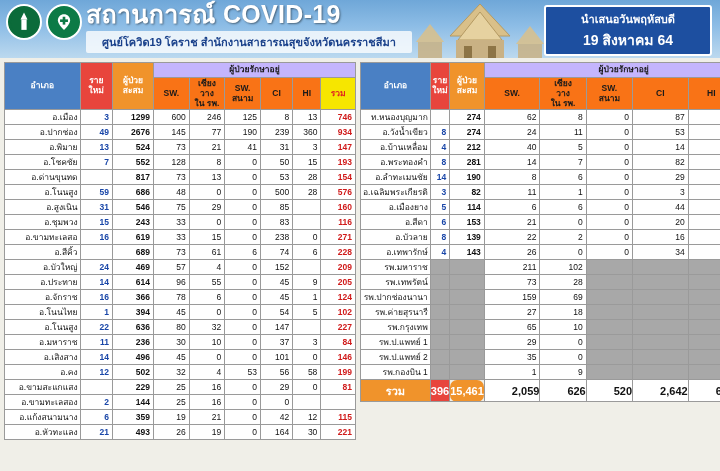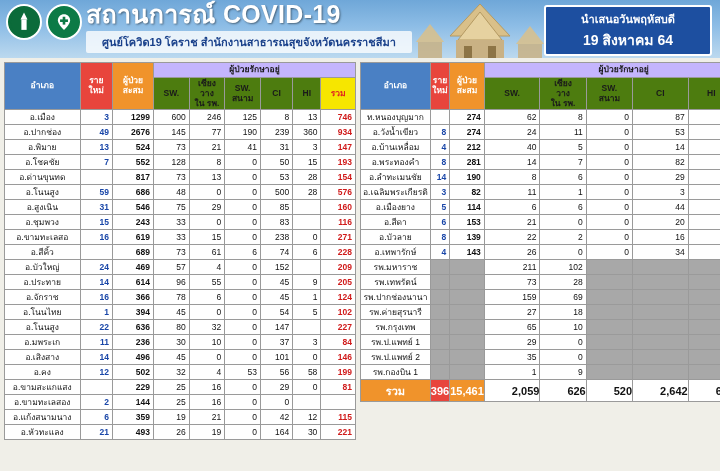--- a/index.html
+++ b/index.html
@@ -53,25 +53,25 @@
     padding:4px 4px 2px 4px;
     display:flex; gap:4px;
   }
   table { border-collapse: collapse; width:100%; }
   td, th { border:1px solid #9a9a9a; padding:0; }
 
   .hdr-amphoe { background:#4a80c4; color:#fff; }
   .hdr-new { background:#e8453c; color:#fff; }
   .hdr-total { background:#f0932b; color:#fff; }
   .hdr-treat { background:#c4b5fd; color:#1a1a1a; }
-  .hdr-sub { background:#4d7c0f; color:#1a1a1a;margin-top:40px; }
+  .hdr-sub { background:#f97316; color:#1a1a1a;margin-top:40px; }
   .hdr-sum { background:#f6e600; color:#e02020; }
 
   th { font-size:8.5px; font-weight:bold; text-align:center; line-height:1.15; padding:1px; }
-  .name-cell { font-size:8.5px; text-align:center; padding:0 2px; background:#fff; color:#111; white-space:nowrap; }
+  .name-cell { font-size:8.5px; text-align:right; padding:0 2px; background:#fff; color:#111; white-space:nowrap; }
   .num { font-size:8.5px; text-align:right; padding:0 3px 0 1px; background:#fff; color:#111; }
   .num.red { color:#d01a1a; font-weight:bold; }
   .num.blue { color:#1946a8; font-weight:bold; }
   .num.bold { font-weight:bold; }
   .gray { background:#a8a8a8; }
   tr { height:15px; }
 
   
   .lp col.c0 { width:70px; }
   .lp col.c1 { width:30px; }
@@ -89,21 +89,21 @@
   .rp col.c3 { width:33px; }
   .rp col.c4 { width:33px; }
   .rp col.c5 { width:31px; }
   .rp col.c6 { width:28px; }
   .rp col.c7 { width:26px; }
   .rp col.c8 { width:32px; }
 
   .total-row td { font-size:11px; font-weight:bold; text-align:center; height:22px; }
   .tr-label { background:#f0932b; color:#ffffff; }
   .tr-new { background:#e8453c; color:#ffffff; }
-  .tr-tot { background:#f0932b; color:#ffffff; }
+  .tr-tot { background:#f0932b; color:#ffffff;border-radius:7px; }
   .tr-cell { background:#ffffff; color:#111;padding-left:27px; }
   .tr-sum { background:#0f172a; color:#e02020; }
 
   .left-col { width:352px; }
   .right-col { width:352px; }
 </style>
 </head>
 <body>
 
 <div class="header">
@@ -339,21 +339,21 @@
             <td class="num blue">22</td>
             <td class="num bold">636</td>
             <td class="num">80</td>
             <td class="num">32</td>
             <td class="num">0</td>
             <td class="num">147</td>
             <td class="num"></td>
             <td class="num red">227</td>
           </tr>
           <tr>
-            <td class="name-cell">อ.มพระเก</td>
+            <td class="name-cell">อ.มหาราช</td>
             <td class="num blue">11</td>
             <td class="num bold">236</td>
             <td class="num">30</td>
             <td class="num">10</td>
             <td class="num">0</td>
             <td class="num">37</td>
             <td class="num">3</td>
             <td class="num red">84</td>
           </tr>
           <tr>

